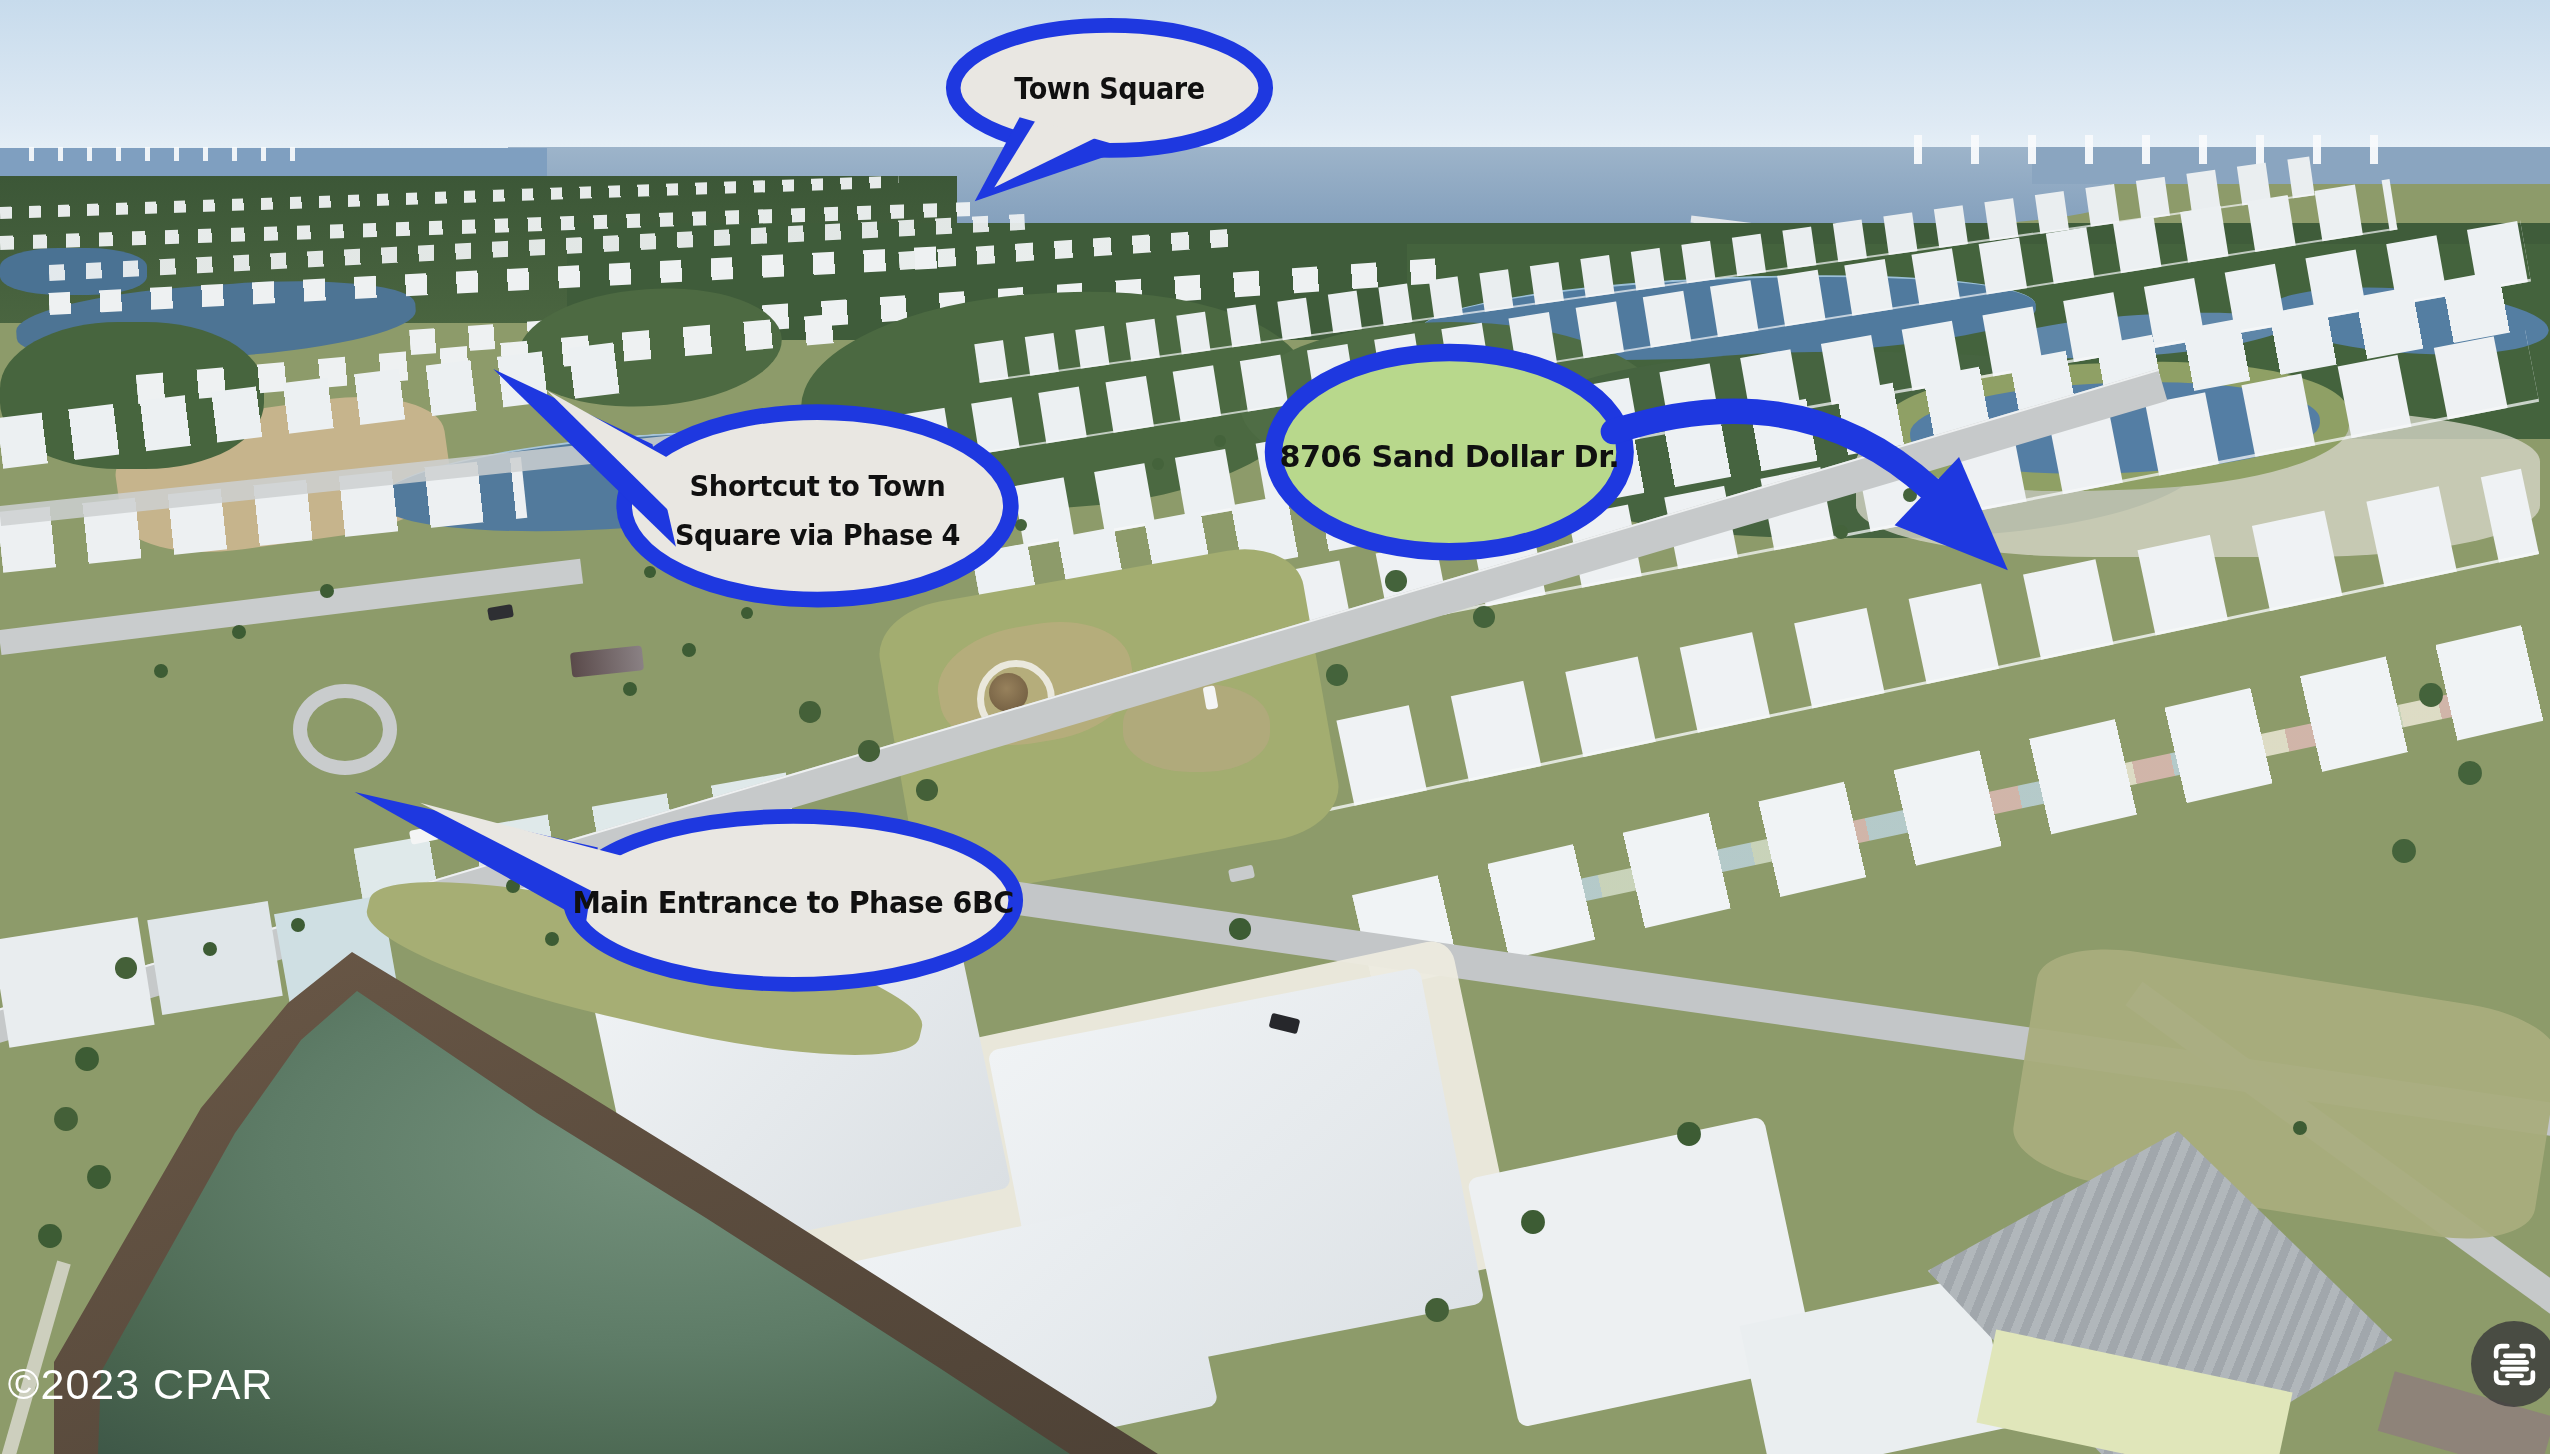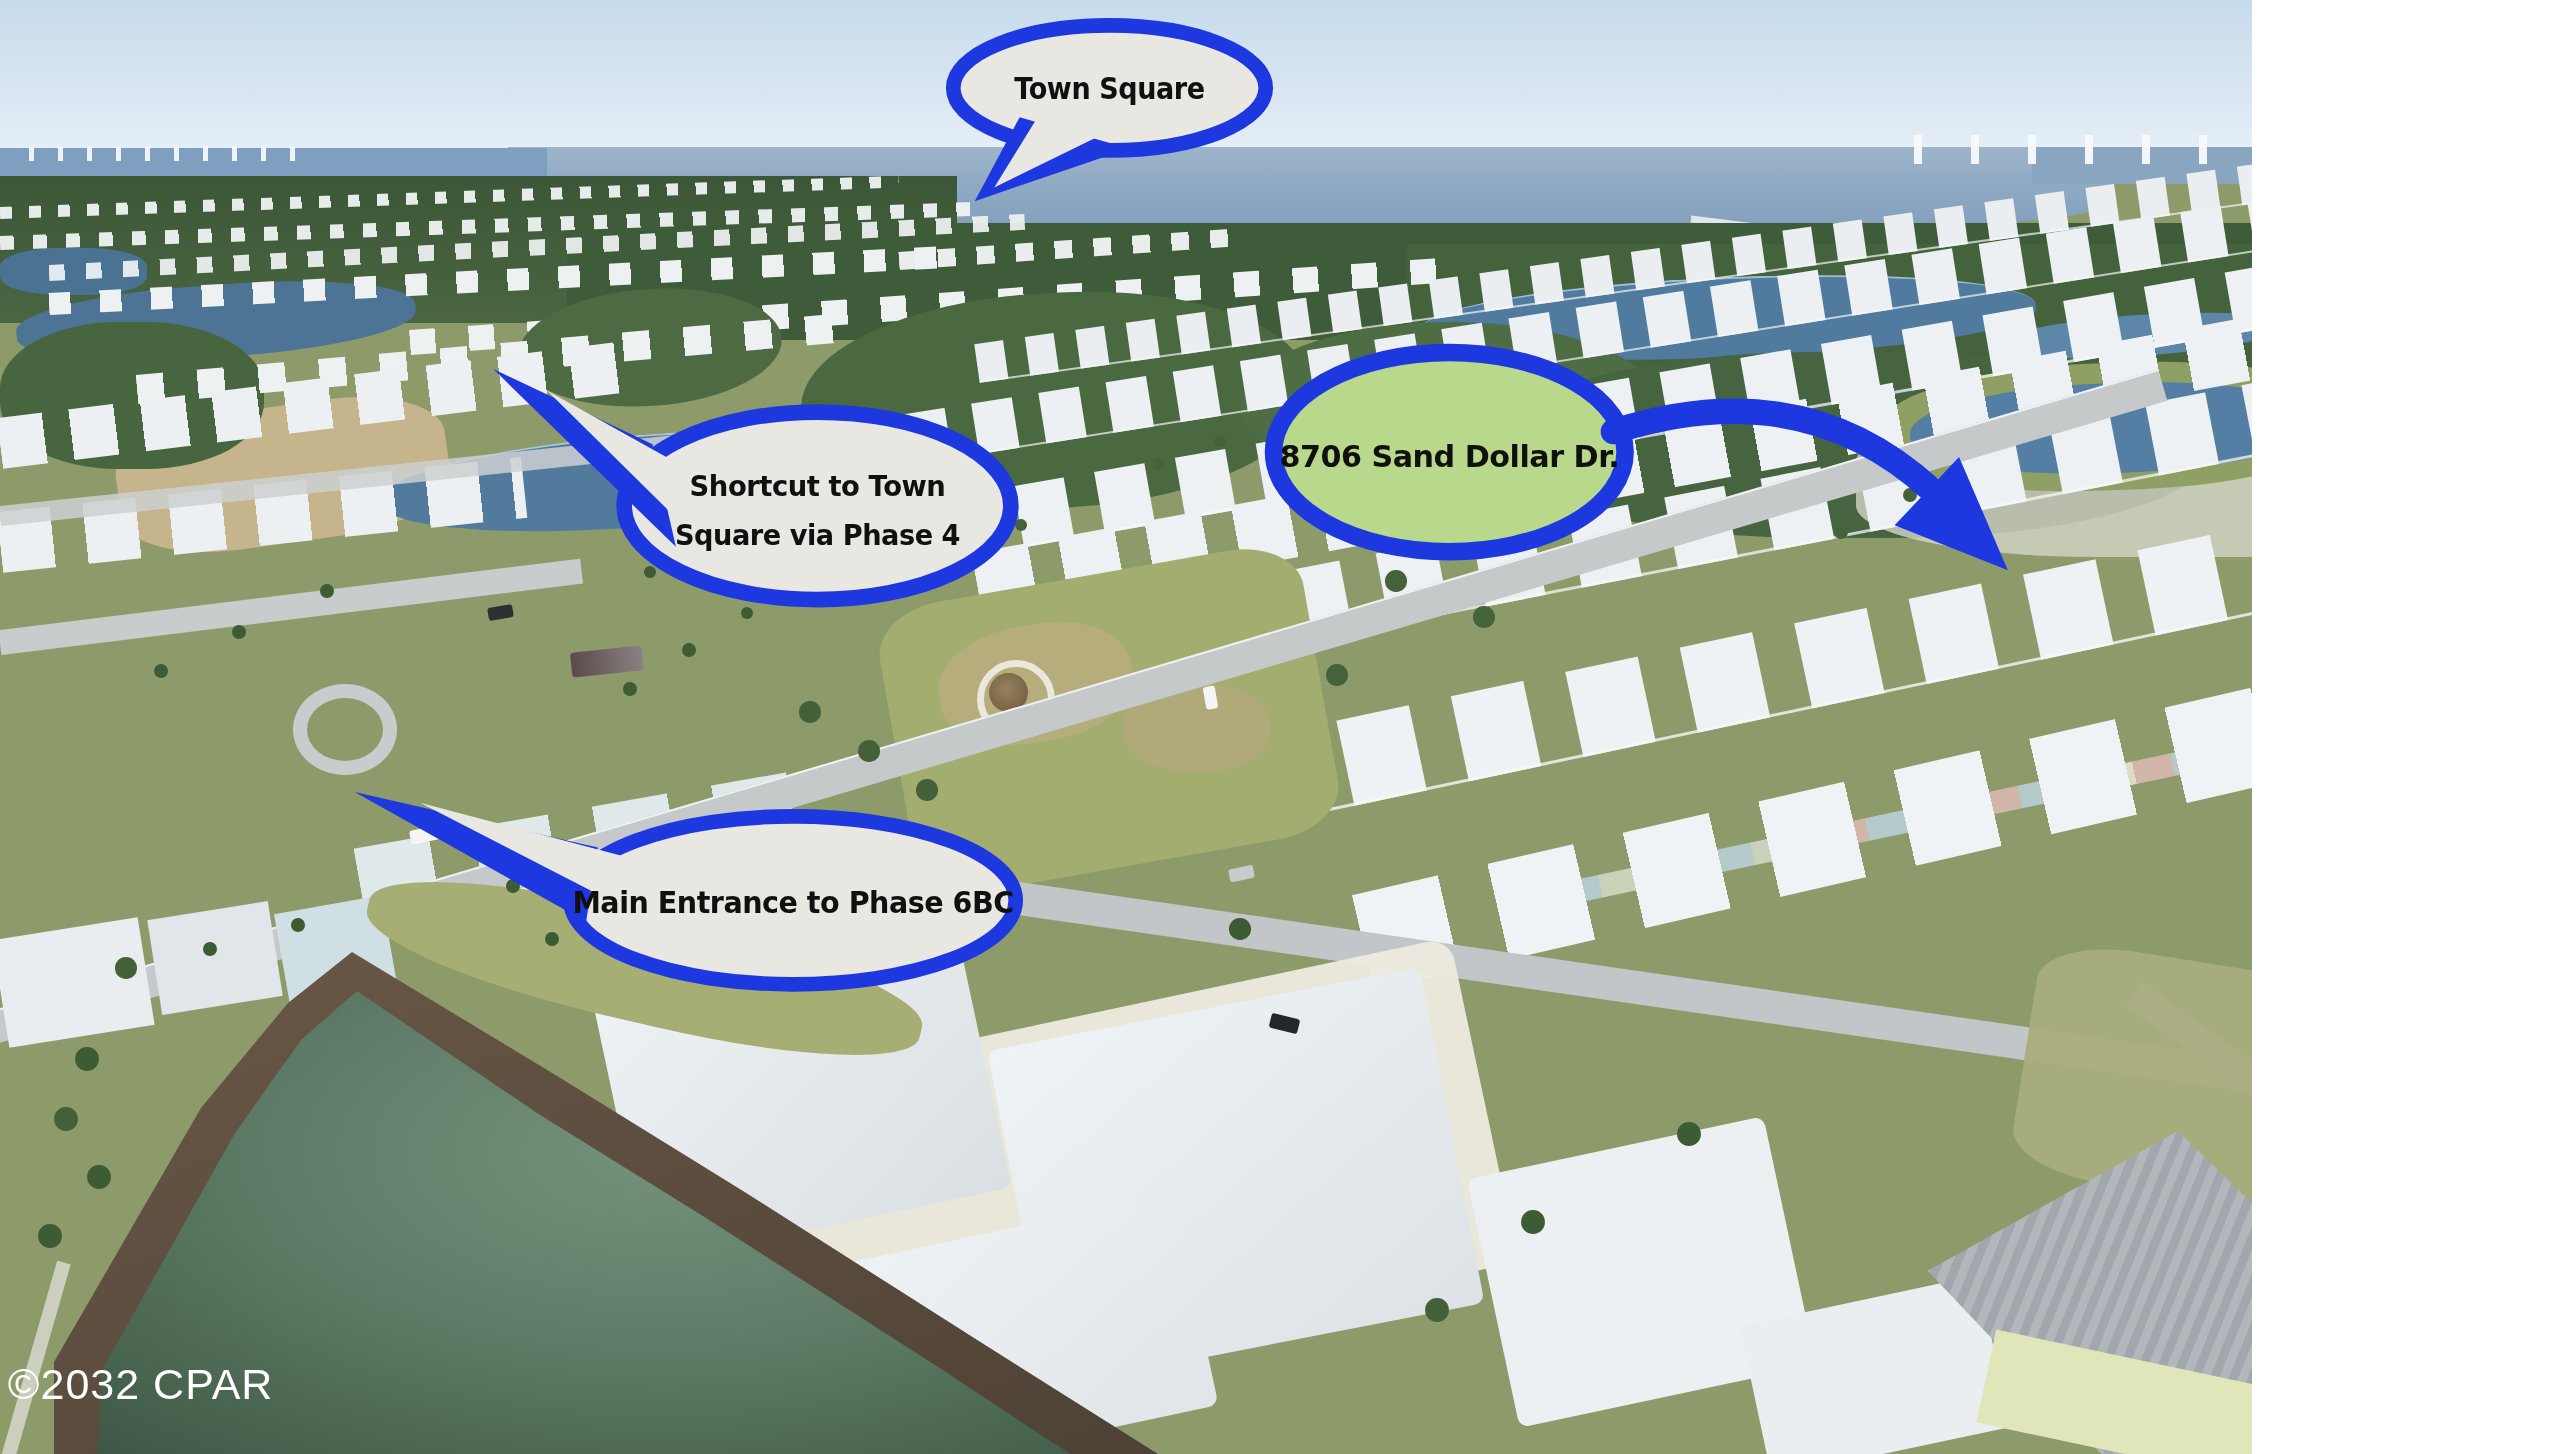--- a/index.html
+++ b/index.html
@@ -1,16 +1,16 @@
 <!DOCTYPE html>
 <html><head>
 <meta charset="utf-8">
 <style>
   html,body{margin:0;padding:0;background:#ffffff;}
-  .canvas{position:relative;width:2252px;height:1454px;overflow:hidden;
+  .canvas{position:relative;width:2550px;height:1454px;overflow:hidden;
           font-family:"DejaVu Sans",sans-serif;}
   .a{position:absolute;}
   .photo{position:absolute;inset:0;background:#8d9b6a;}
   .rot{transform-origin:0 50%;}
   .overlay{position:absolute;left:0;top:0;width:2550px;height:1454px;}
   .callout-text{font-family:"DejaVu Sans",sans-serif;font-weight:700;fill:#101010;
                 letter-spacing:-0.5px;}
   .watermark{position:absolute;left:7.8px;top:1360px;color:#ffffff;
              font-family:"Liberation Sans",sans-serif;font-size:43px;font-weight:400;
              letter-spacing:1px;}
@@ -151,21 +151,21 @@
     </g>
 
     <g>
       <ellipse cx="812" cy="922" rx="228" ry="86" stroke="#1e38e0" stroke-width="15" fill="#e9e7e2"></ellipse>
       <polygon points="612,868 363,811 600,944" fill="#1e38e0"></polygon>
       <polygon points="650,880 430,822 640,930" fill="#e9e7e2"></polygon>
       <text x="812" y="925" class="callout-text" font-size="30" text-anchor="middle" dominant-baseline="central" textLength="452" lengthAdjust="spacingAndGlyphs">Main Entrance to Phase 6BC</text>
     </g>
   </svg>
 
-  <div class="watermark">©2032 CPAR</div>
+  <div class="watermark">©2023 CPAR</div>
 
   <button class="scan-btn">
     <svg width="49" height="49" viewBox="0 0 48 48">
       <g fill="none" stroke="#ffffff" stroke-width="4.6" stroke-linecap="round">
         <path d="M6 16 V11 Q6 6 11 6 H17"></path>
         <path d="M31 6 H37 Q42 6 42 11 V16"></path>
         <path d="M6 32 V37 Q6 42 11 42 H17"></path>
         <path d="M42 32 V37 Q42 42 37 42 H31"></path>
         <path d="M15 15.5 H33"></path>
         <path d="M12 22 H36"></path>

